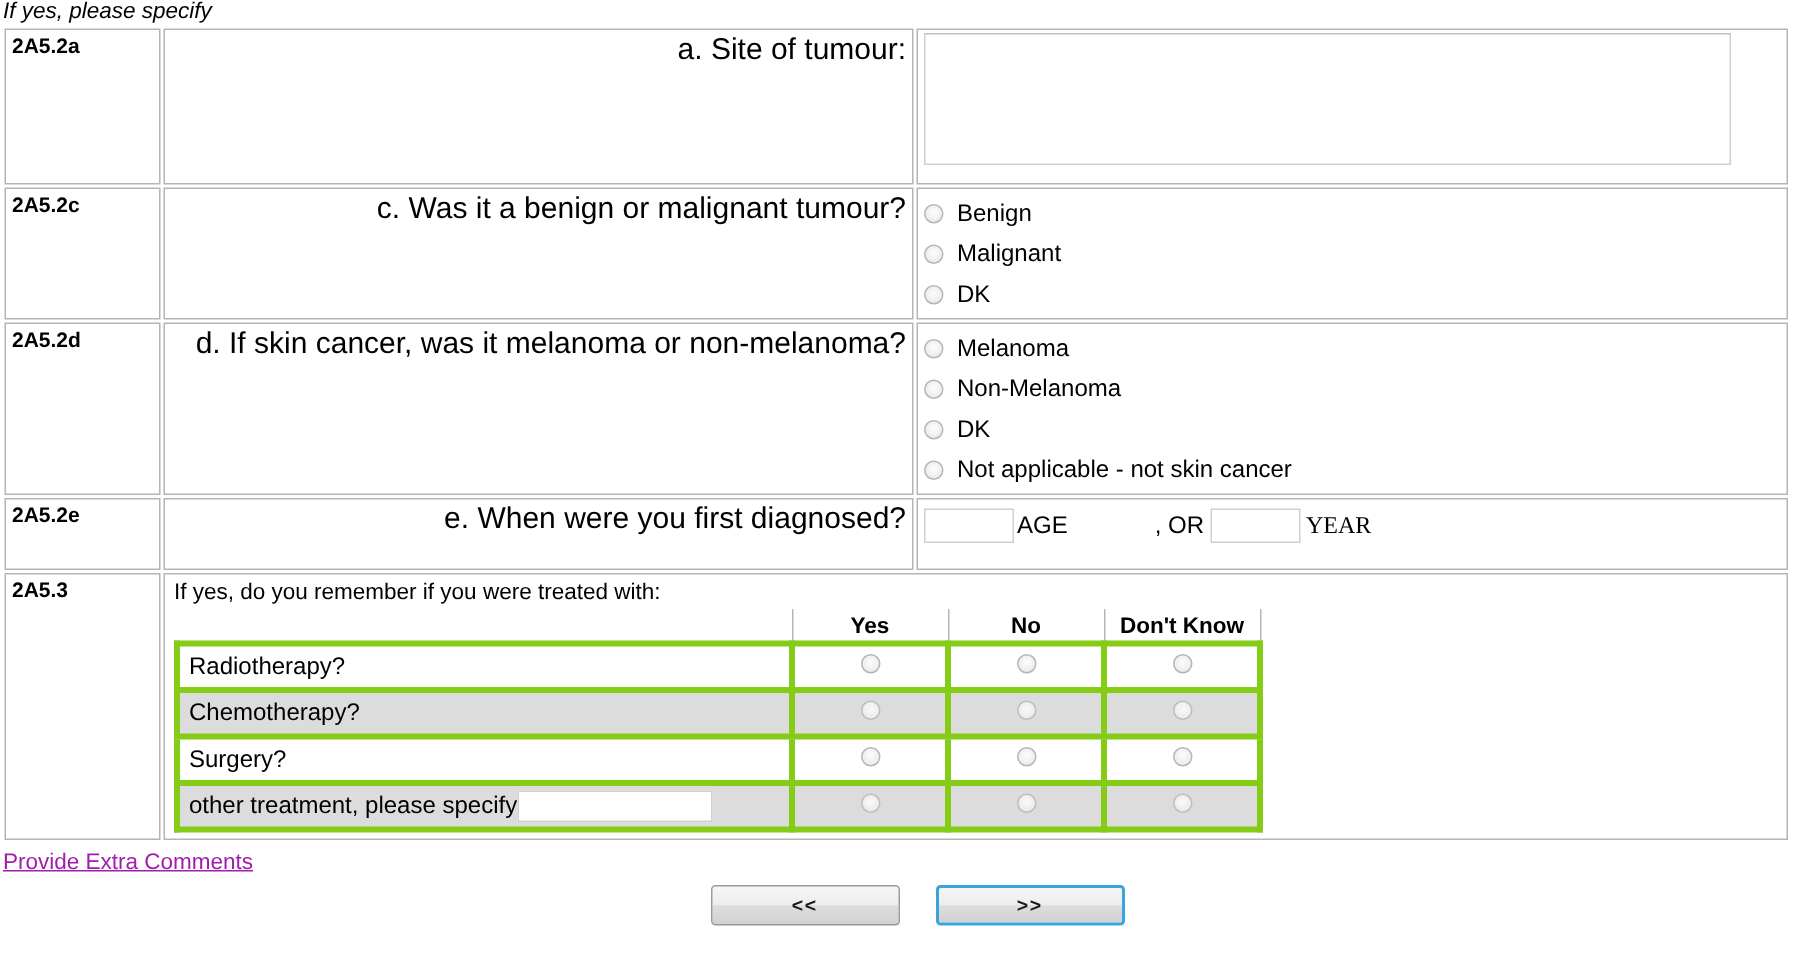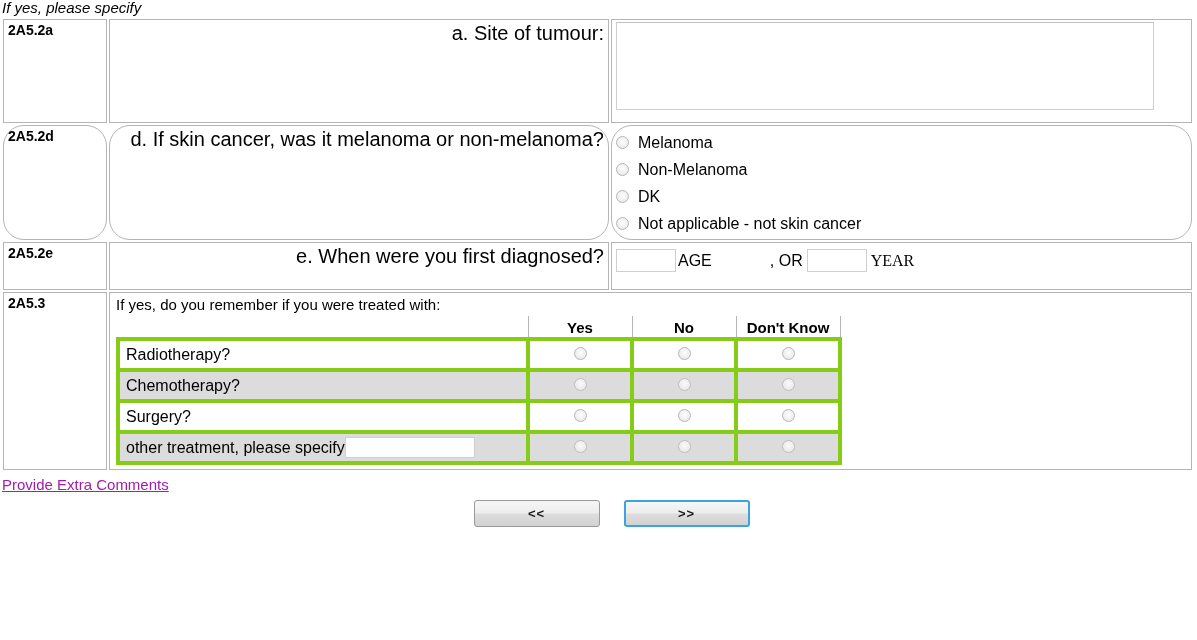--- a/index.html
+++ b/index.html
@@ -53,21 +53,21 @@
     font-size: 20px;
     padding-top: 3px;
     padding-right: 4px;
   }
   td.qanswer {
     padding: 4px 6px 4px 6px;
   }
 
   .h-site   { height: 104px; }
   .h-benign { height: 88px; }
-  .h-skin   { height: 115px; border-radius: 21px; }
+  .h-skin   { height: 115px; }
   .h-when   { height: 48px; }
   .h-treat  { height: 178px; }
 
   
   textarea.site-box {
     width: 538px;
     height: 88px;
     border: 1px solid #cfcfcf;
     border-top-color: #c0c0c0;
     resize: none;
@@ -229,20 +229,40 @@
     <tbody>
 
       <tr>
         <td class="qid h-site">2A5.2a</td>
         <td class="qlabel h-site">a. Site of tumour:</td>
         <td class="qanswer h-site">
           <textarea class="site-box" placeholder="" style=""></textarea>
         </td>
       </tr>
 
+      <tr>
+        <td class="qid h-benign">2A5.2c</td>
+        <td class="qlabel h-benign">c. Was it a benign or malignant tumour?</td>
+        <td class="qanswer h-benign">
+          <div class="opt-list">
+            <div class="opt">
+              <span class="radio"></span>
+              <span class="lbl">Benign</span>
+            </div>
+            <div class="opt">
+              <span class="radio"></span>
+              <span class="lbl">Malignant</span>
+            </div>
+            <div class="opt">
+              <span class="radio"></span>
+              <span class="lbl">DK</span>
+            </div>
+          </div>
+        </td>
+      </tr>
 
       <tr>
         <td class="qid h-skin">2A5.2d</td>
         <td class="qlabel h-skin">d. If skin cancer, was it melanoma or non-melanoma?</td>
         <td class="qanswer h-skin">
           <div class="opt-list">
             <div class="opt">
               <span class="radio"></span>
               <span class="lbl">Melanoma</span>
             </div>

